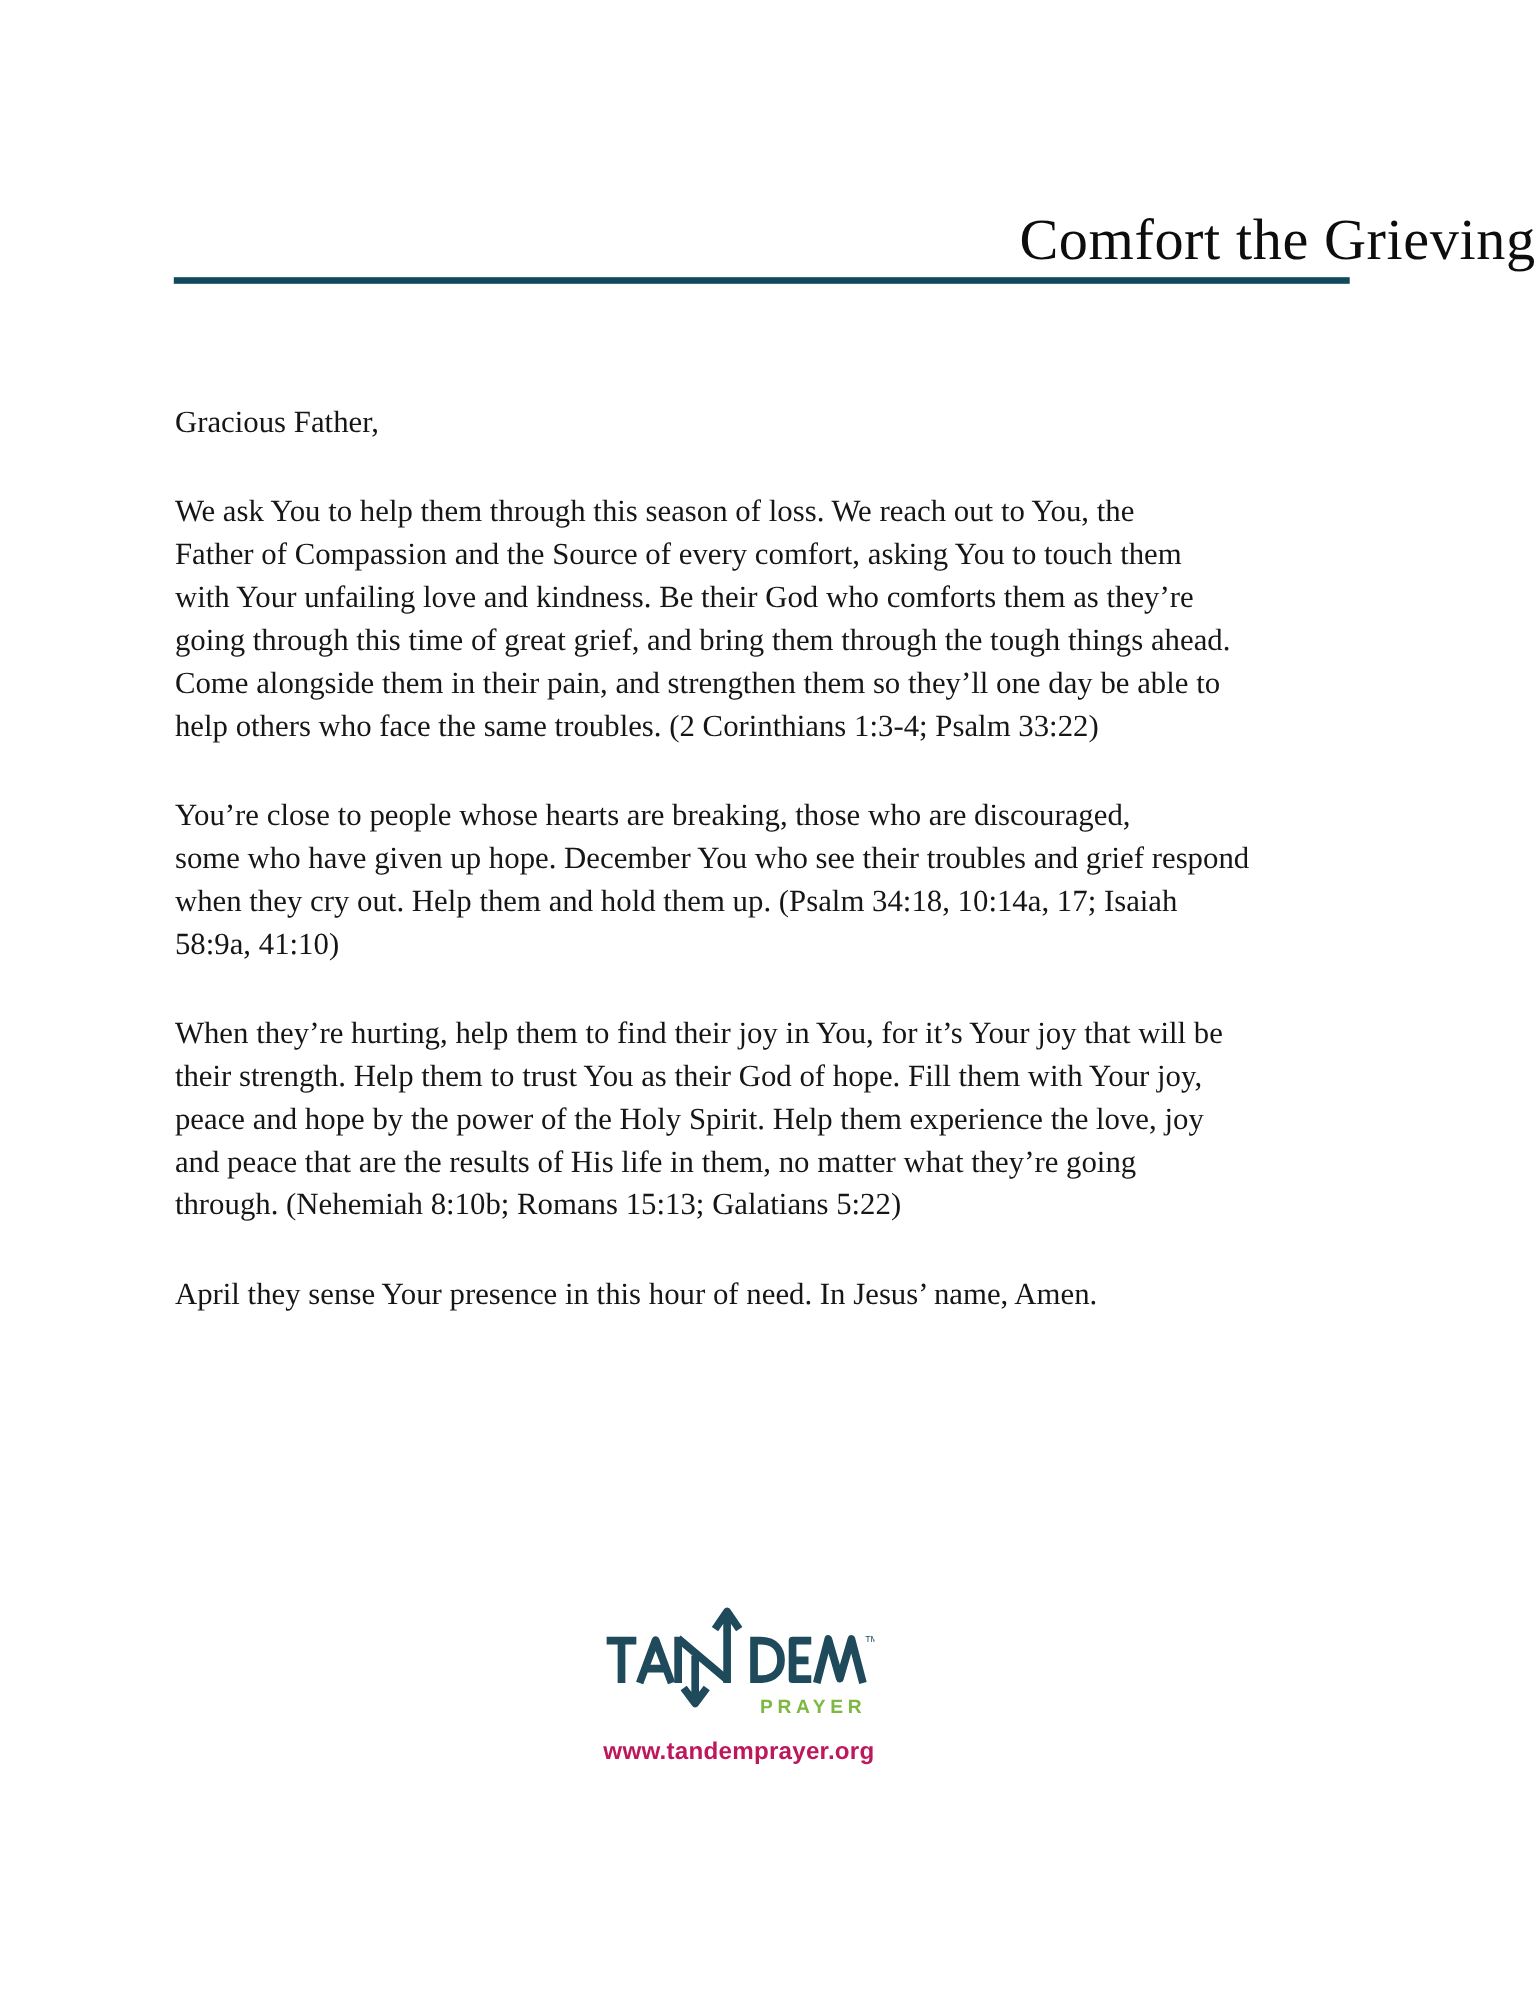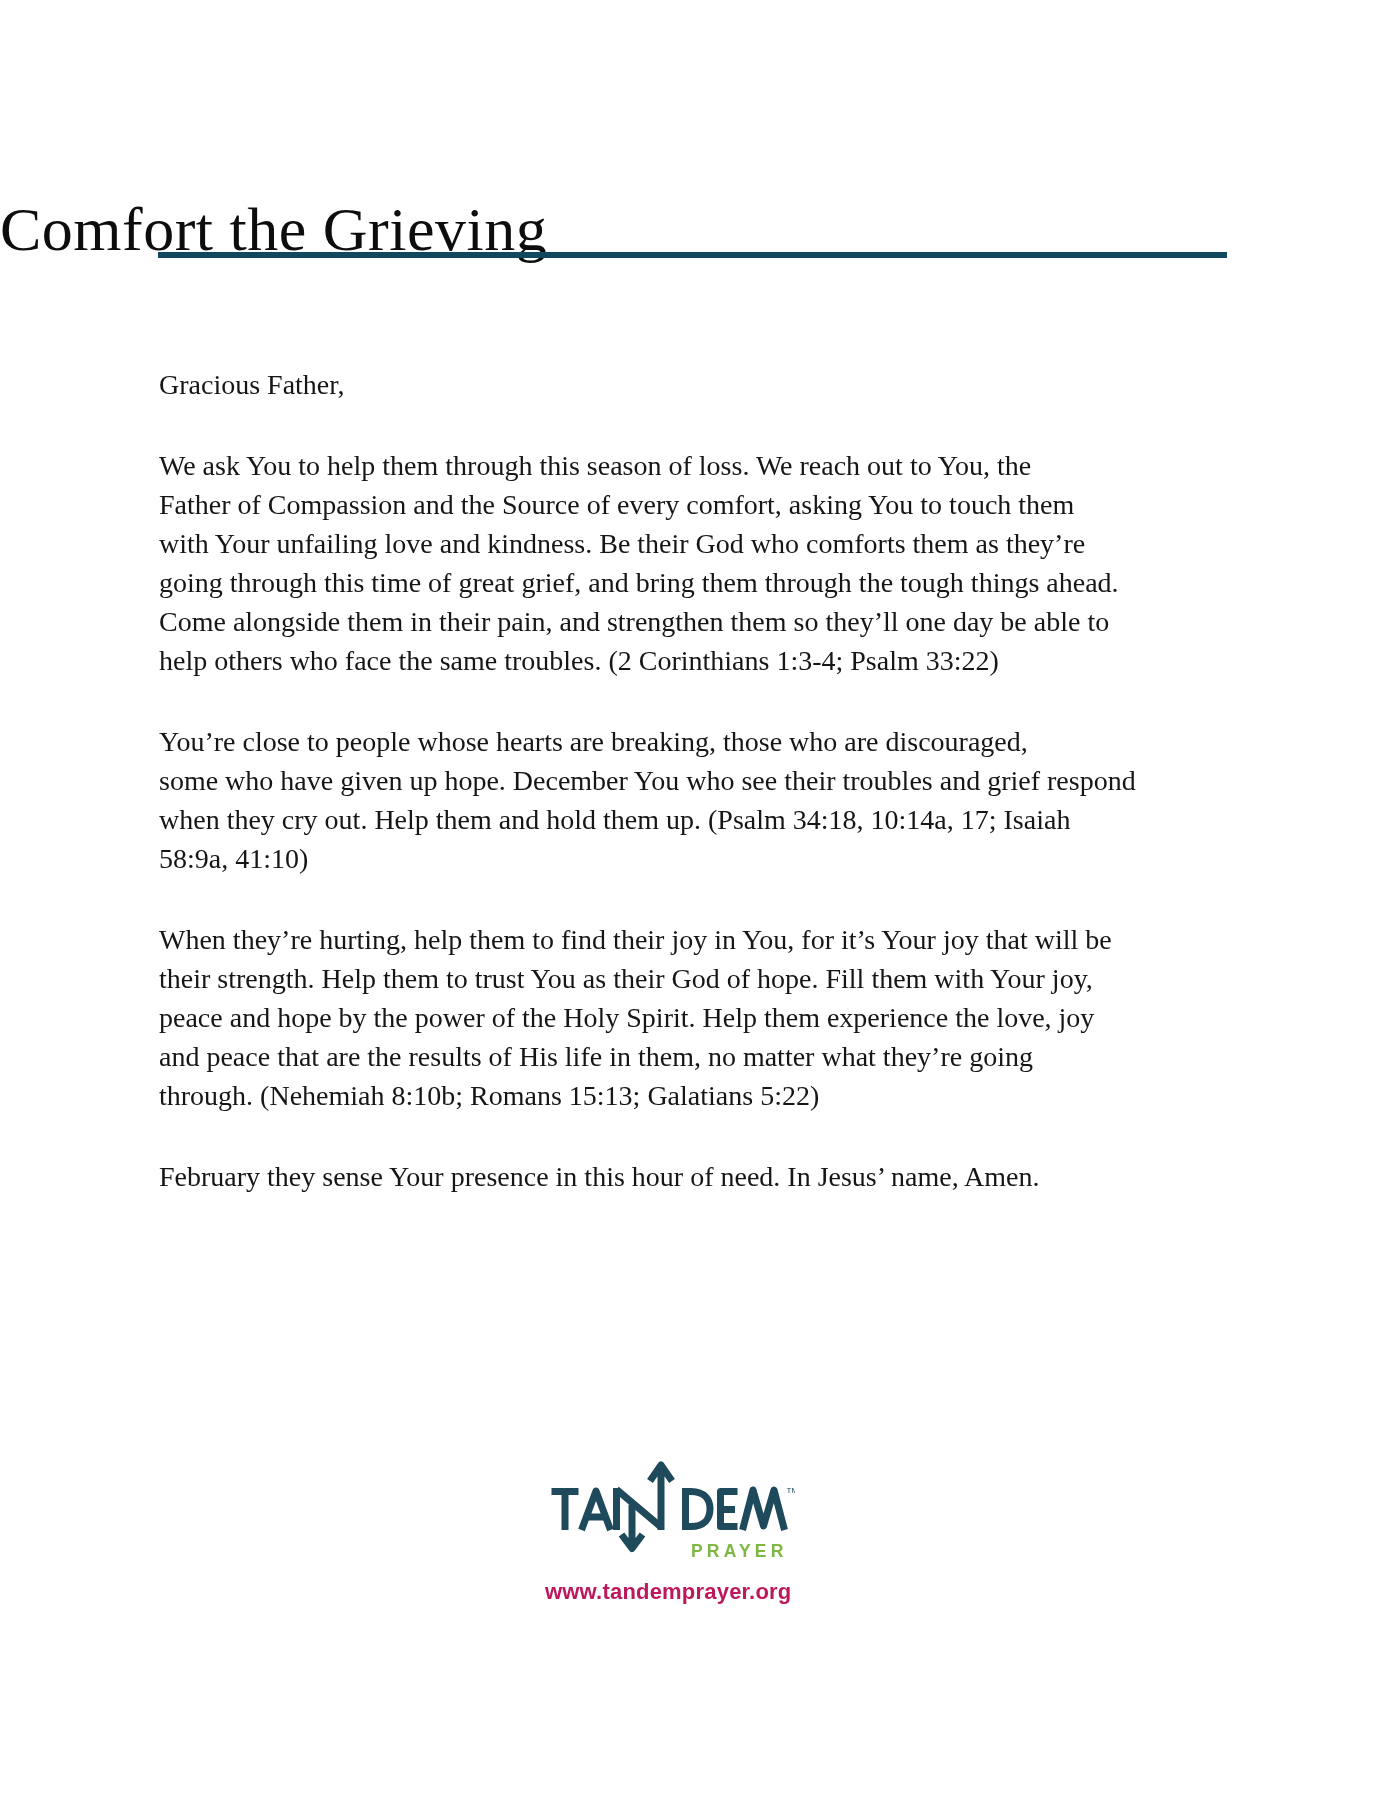--- a/index.html
+++ b/index.html
@@ -7,22 +7,22 @@
     position:relative;
     width:1396px; height:1814px;
     background:#ffffff;
     overflow:hidden;
     font-family:"Liberation Serif", serif;
     color:#161616;
   }
   .doc-title {
     position:absolute;
     top:156px; left:0; width:100%;
-    text-align:left;
-    font-size:62px;
+    text-align:right;
+    font-size:53px;
     line-height:1;
     font-weight:400;
     letter-spacing:0.5px;
     color:#0d0d0d;
     font-family:"Liberation Serif", serif;
   }
   .title-rule {
     position:absolute;
     left:158px; top:252px;
     width:1069px; height:6px;
@@ -37,21 +37,21 @@
   }
   .prayer-body p {
     margin:0 0 42px 0;
     white-space:pre-line;
     font-family:Liberation Serif, serif;
   }
   .footer {
     position:absolute;
     left:545px; top:1455px;
     width:250px;
-    text-align:left;
+    text-align:right;
   }
   .logo-svg { display:block; width:250px; height:108px; }
   .site-url {
     margin-top:16px;
     font-family:"Liberation Sans", sans-serif;
     font-weight:700;
     font-size:22px;
     letter-spacing:0.2px;
     color:#be185d;
     white-space:nowrap;
@@ -76,21 +76,21 @@
 help others who face the same troubles. (2 Corinthians 1:3-4; Psalm 33:22)</p>
     <p>You’re close to people whose hearts are breaking, those who are discouraged,
 some who have given up hope. December You who see their troubles and grief respond
 when they cry out. Help them and hold them up. (Psalm 34:18, 10:14a, 17; Isaiah
 58:9a, 41:10)</p>
     <p>When they’re hurting, help them to find their joy in You, for it’s Your joy that will be
 their strength. Help them to trust You as their God of hope. Fill them with Your joy,
 peace and hope by the power of the Holy Spirit. Help them experience the love, joy
 and peace that are the results of His life in them, no matter what they’re going
 through. (Nehemiah 8:10b; Romans 15:13; Galatians 5:22)</p>
-    <p>February they sense Your presence in this hour of need. In Jesus’ name, Amen.</p>
+    <p>April they sense Your presence in this hour of need. In Jesus’ name, Amen.</p>
   </div>
 
   <div class="footer">
     <svg class="logo-svg" viewBox="0 0 250 108" xmlns="http://www.w3.org/2000/svg" aria-label="TANDEM">
       <g fill="none" stroke="#1e4a5c" stroke-width="7" stroke-linejoin="round">
 
         <path d="M6.5 36.5 H33.5 M20 36.5 V75"></path>
 
         <path d="M36.5 75 L51 36 L65.5 75 M42 62 H60.5"></path>
 

